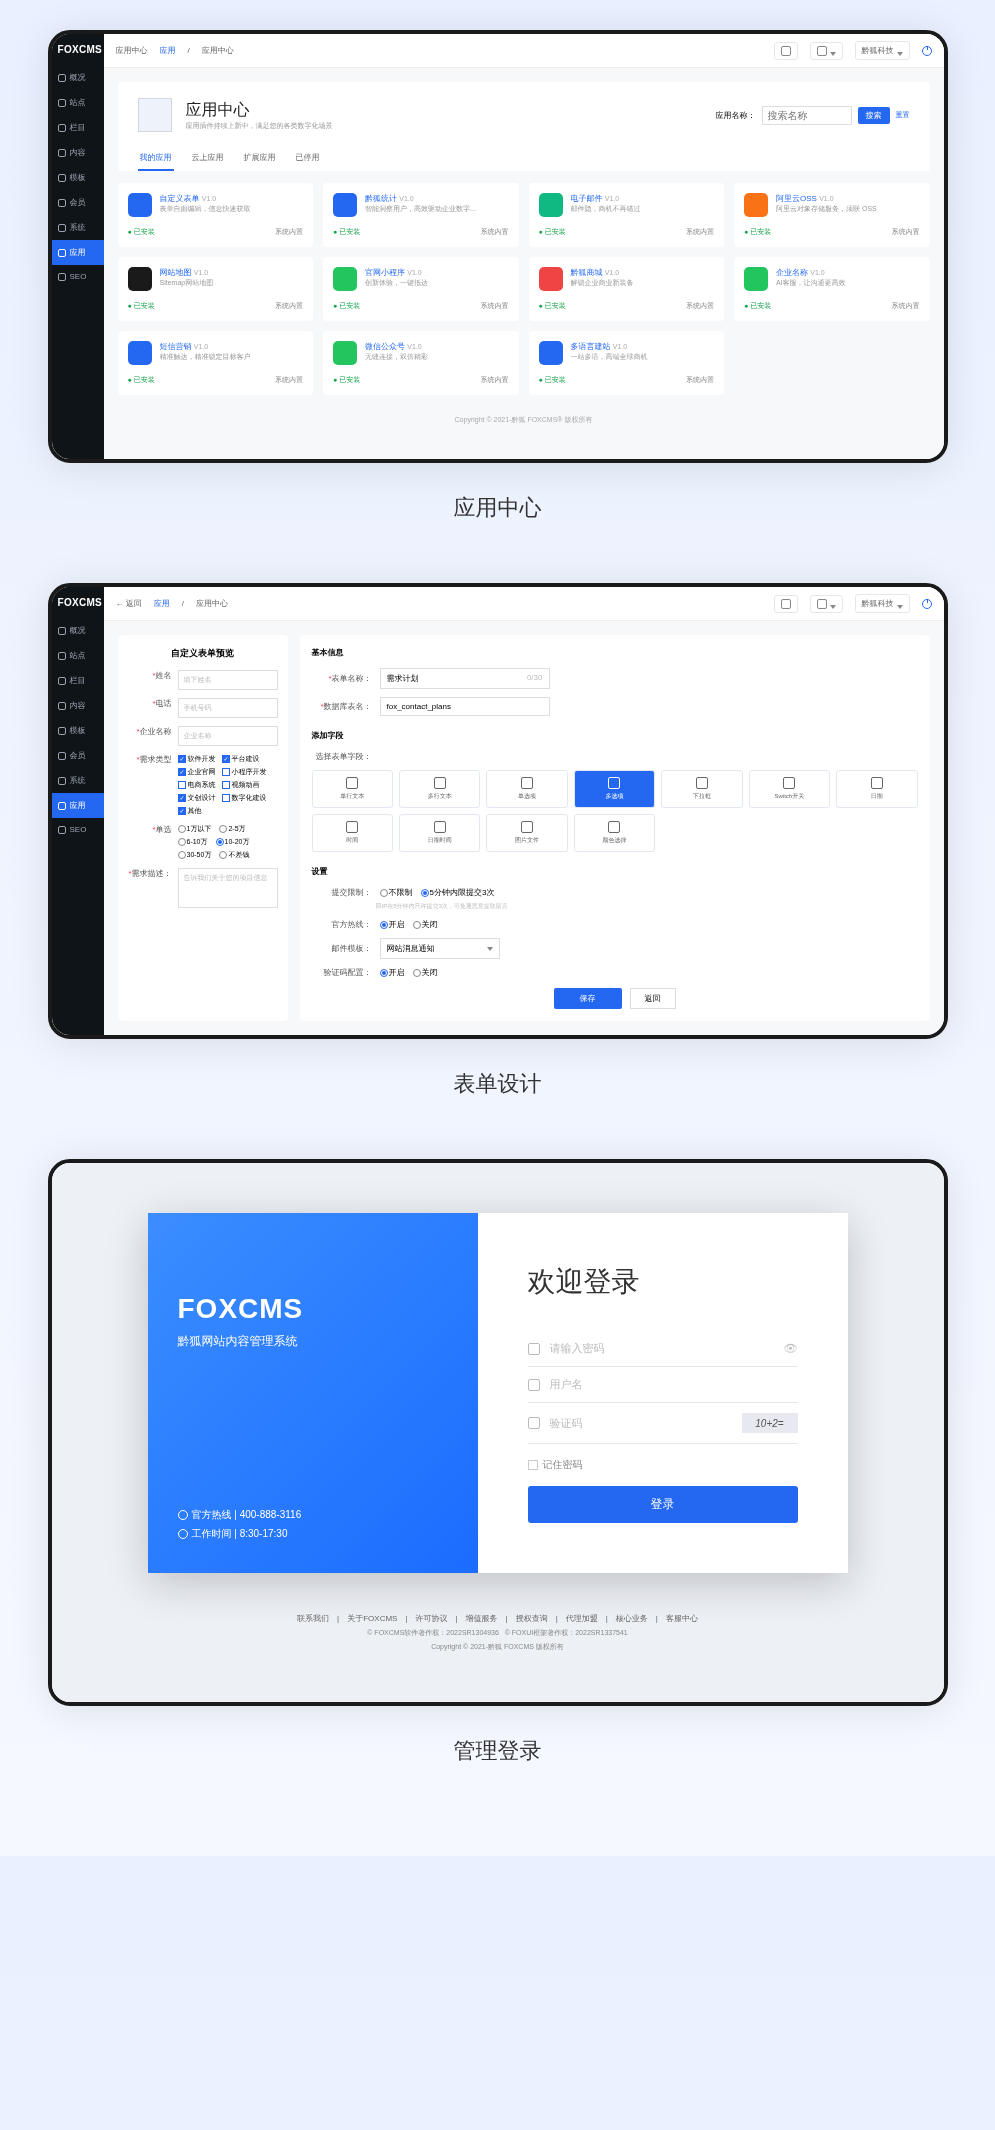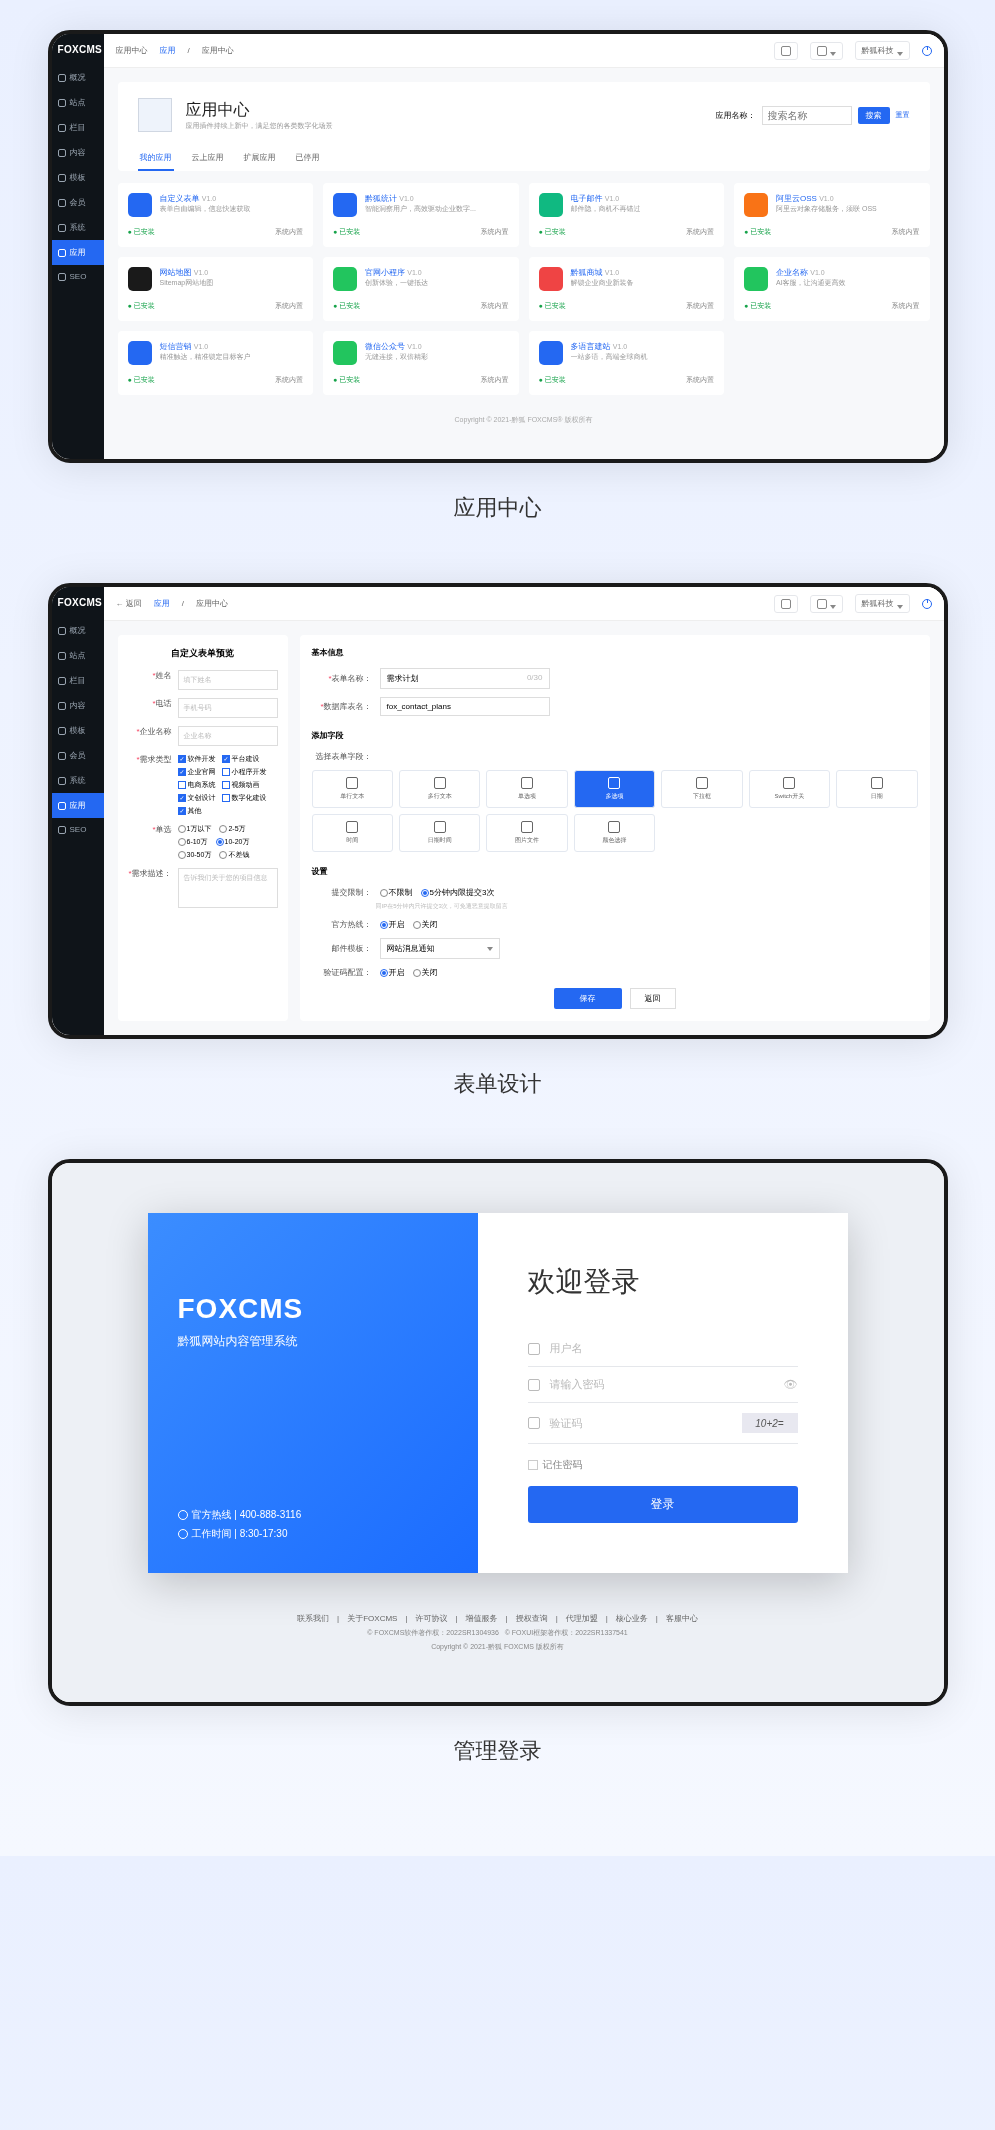--- a/index.html
+++ b/index.html
@@ -550,26 +550,26 @@
         <div class="login-sub">黔狐网站内容管理系统</div>
         <div class="login-info">
           <div><span class="ico"></span><span>官方热线</span> | <span>400-888-3116</span></div>
           <div><span class="ico"></span><span>工作时间</span> | <span>8:30-17:30</span></div>
         </div>
       </div>
       <div class="login-right">
         <div class="login-title">欢迎登录</div>
         <div class="lg-row">
             <span class="lg-ico"></span>
-            <span style="flex:1">用户名</span>
+            <span style="flex:1">请输入密码</span>
+            <span>👁</span>
           </div>
         <div class="lg-row">
             <span class="lg-ico"></span>
-            <span style="flex:1">请输入密码</span>
-            <span>👁</span>
+            <span style="flex:1">用户名</span>
           </div>
         <div class="lg-row">
             <span class="lg-ico"></span>
             <span style="flex:1">验证码</span>
             <span class="captcha">10+2=</span>
           </div>
         <div class="remember">
             <span class="cb"></span>
             <span>记住密码</span>
           </div>

